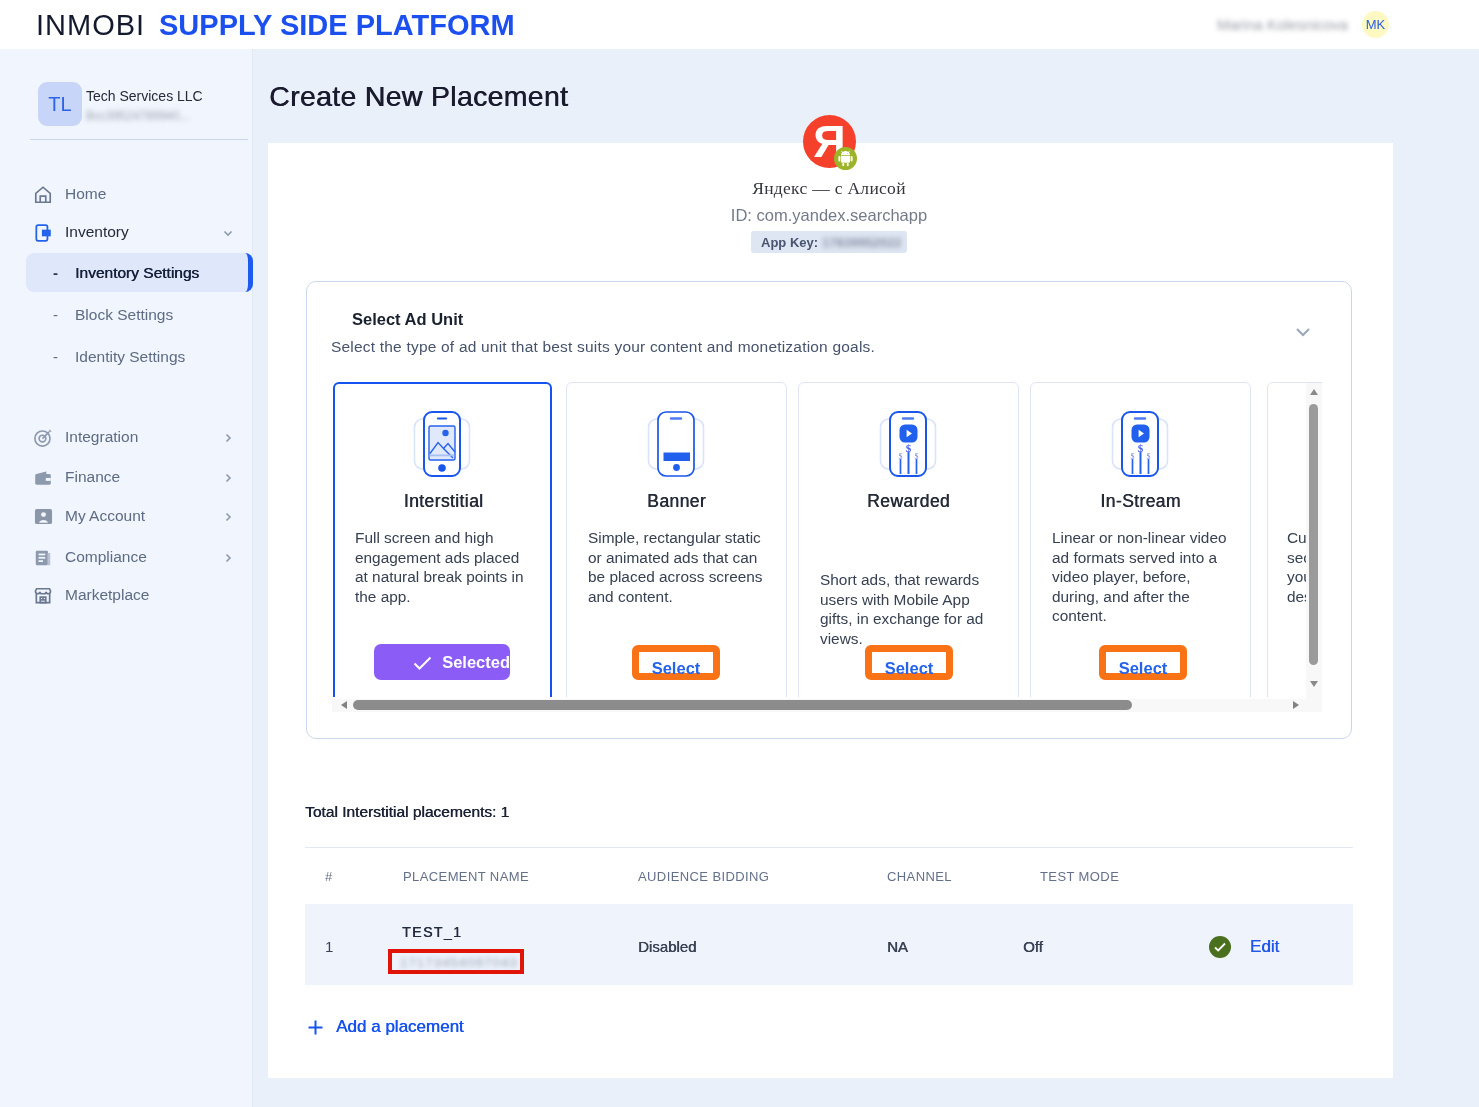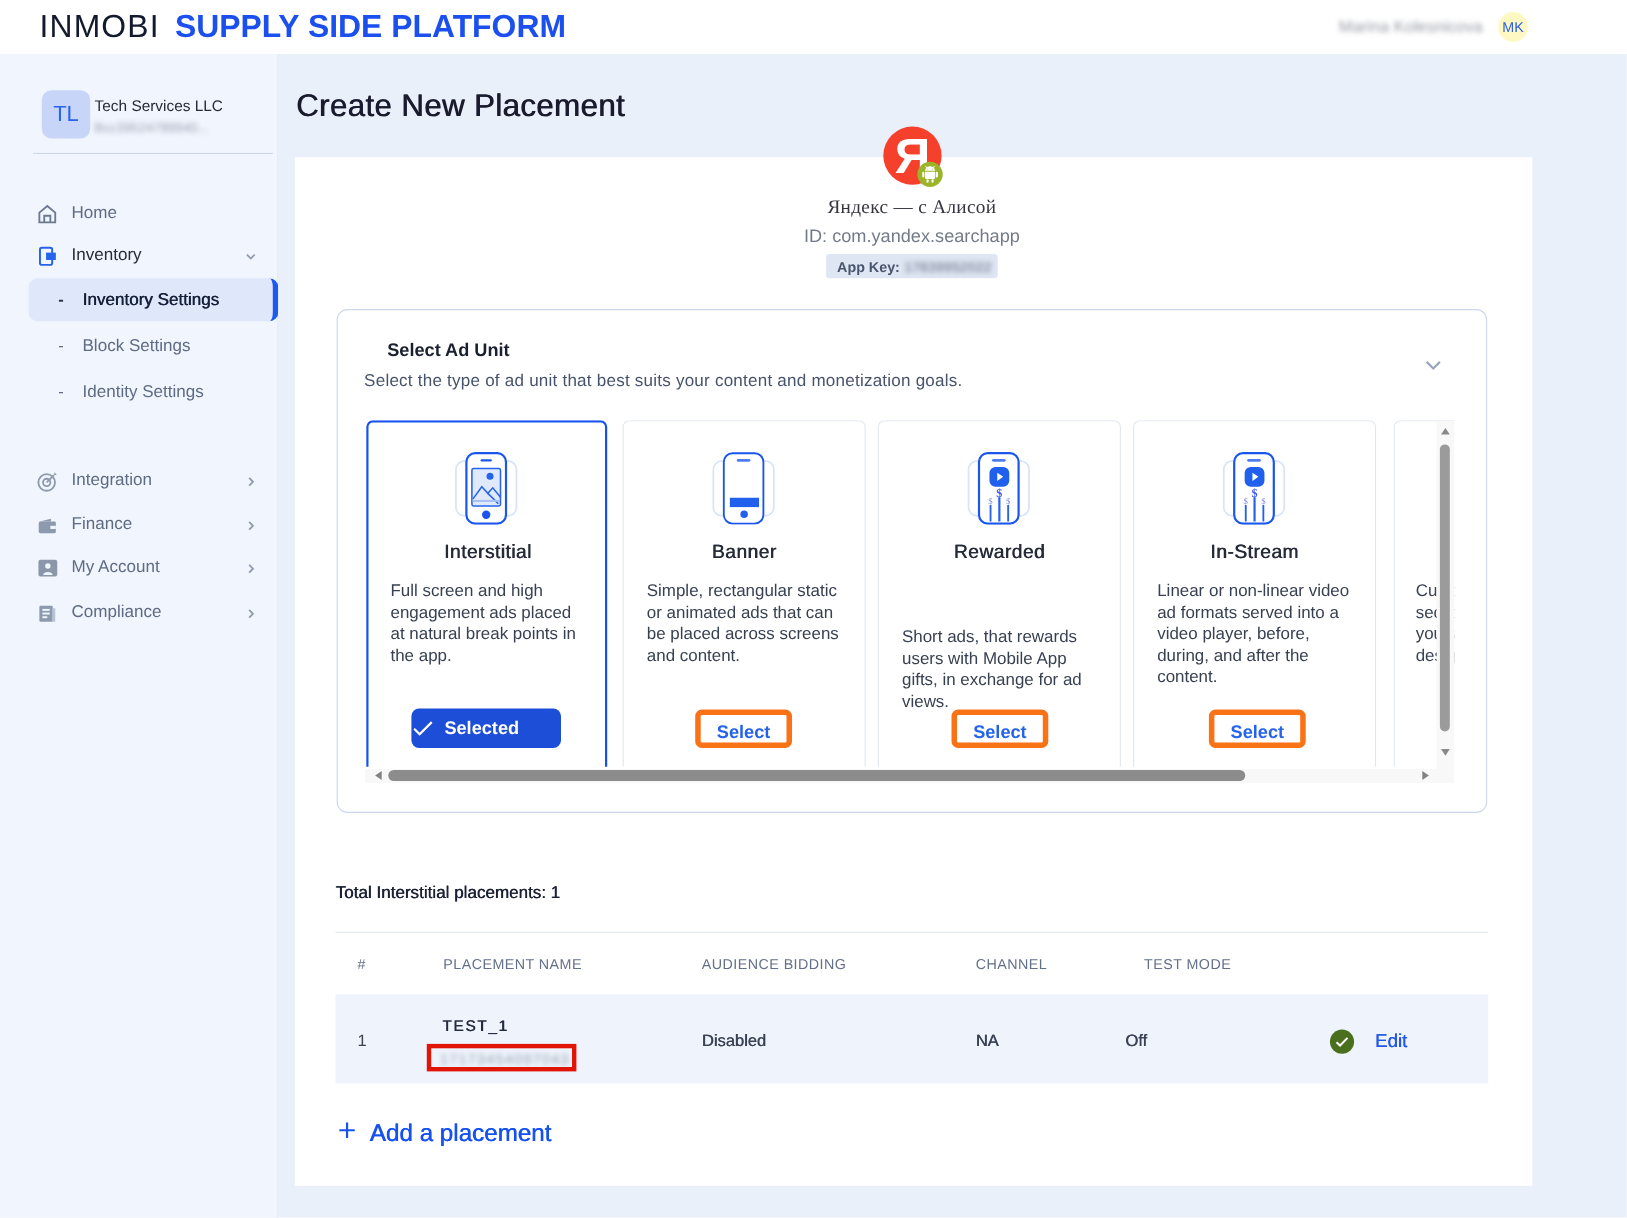--- a/index.html
+++ b/index.html
@@ -27,21 +27,21 @@
   .nav .chev { position:absolute; left:221px; top:13px; width:14px; height:14px; }
   .navsel { left:26px; width:227px; height:39px; background:#dfe8fb; border-radius:8px; border-right:5px solid #1d5bf0; }
   .sub { position:absolute; font-size:15.5px; color:#5d6b83; }
   .dash { position:absolute; left:53px; font-size:15px; color:#5d6b83; }
   
   #title { left:269px; top:80px; font-size:28.5px; font-weight:500; color:#1b1b2f; letter-spacing:0.3px; text-shadow:0.6px 0 0 #1b1b2f; }
   #panel { left:268px; top:143px; width:1125px; height:935px; background:#fff; }
   .tile { position:absolute; top:0; width:221px; height:400px; border:1px solid #e0e6f1; border-radius:6px; background:#fff; }
   .ttl { position:absolute; top:109px; width:221px; text-align:center; font-size:17.5px; font-weight:500; letter-spacing:0.4px; color:#252b37; text-shadow:0.5px 0 0 #252b37; }
   .tdesc { position:absolute; top:146px; width:185px; font-size:15.4px; line-height:19.5px; color:#374151; }
-  .selb { position:absolute; top:263px; width:88px; height:35px; border:5px solid #f97316; border-radius:6px; background:#fff; color:#2563eb; font-size:16.5px; font-weight:600; text-align:center; line-height:33px; }
+  .selb { position:absolute; top:263px; width:88px; height:35px; border:7px solid #f97316; border-radius:6px; background:#fff; color:#2563eb; font-size:16.5px; font-weight:600; text-align:center; line-height:33px; }
   .ticon { position:absolute; top:29px; }
   .thead { top:869px; font-size:13px; color:#64708a; letter-spacing:0.4px; }
 </style>
 </head>
 <body>
 <div id="stage">
   <div class="abs" id="pagebg"></div>
   <div class="abs" id="sidebar"></div>
   <div class="abs" id="panel"></div>
   <div class="abs" id="header">
@@ -119,20 +119,30 @@
         <rect x="5" y="5" width="6" height="1.6" fill="#f1f5fd"></rect>
         <rect x="5" y="8" width="6" height="1.6" fill="#f1f5fd"></rect>
         <rect x="5" y="11" width="4" height="1.6" fill="#f1f5fd"></rect>
         <rect x="13" y="4.5" width="2.5" height="11" fill="#b9c2d2"></rect>
       </svg>
     <div class="lb">Compliance</div>
     <svg class="chev" viewBox="0 0 14 14" fill="none" stroke="#8d99ad" stroke-width="1.6">
         <path d="M5.5 3.5 L9 7 L5.5 10.5"></path>
       </svg>
   </div>
+  <div class="abs nav" style="top:576px;">
+    <svg class="ic" viewBox="0 0 18 18" fill="none" stroke="#6b7892" stroke-width="1.5">
+        <path d="M3 7 V15 H15 V7"></path>
+        <path d="M2.2 4.5 L3.2 2.5 H14.8 L15.8 4.5 C15.8 6 14.6 7 13.6 7 C12.6 7 11.8 6.2 11.8 5.2 C11.8 6.2 11 7 10 7 H8 C7 7 6.2 6.2 6.2 5.2 C6.2 6.2 5.4 7 4.4 7 C3.4 7 2.2 6 2.2 4.5 Z"></path>
+        <rect x="6.5" y="10" width="5" height="5"></rect>
+        <path d="M6.5 12.5 H11.5"></path>
+        <path d="M9 10 V12.5"></path>
+      </svg>
+    <div class="lb">Marketplace</div>
+  </div>
 
   <div class="abs" id="title">Create New Placement</div>
 
   <div class="abs" style="left:803px;top:115px;width:53px;height:53px;border-radius:50%;background:#f5402c;z-index:5;"></div>
   <div class="abs" style="left:809px;top:116px;width:41px;height:50px;color:#fff;font-family:'Liberation Sans',sans-serif;font-weight:700;font-size:45px;text-align:center;z-index:6;">Я</div>
   <div class="abs" style="left:834px;top:147px;width:23px;height:23px;border-radius:50%;background:#9cb42a;z-index:7;"></div>
   <svg class="abs" style="left:836px;top:149px;z-index:8;" width="19" height="19" viewBox="0 0 19 19" fill="#fff">
       <path d="M6.1 3.5 L5.1 2.1 L5.7 1.7 L6.7 3.1 A4.6 4.6 0 0 1 12.3 3.1 L13.3 1.7 L13.9 2.1 L12.9 3.5 A4.4 4.4 0 0 1 14.1 6.3 L4.9 6.3 A4.4 4.4 0 0 1 6.1 3.5 Z"></path>
       <circle cx="7.3" cy="4.7" r="0.45" fill="#9cb42a"></circle>
       <circle cx="11.7" cy="4.7" r="0.45" fill="#9cb42a"></circle>
@@ -211,21 +221,21 @@
     </svg>
     <div class="ttl" style="left:1px;">Interstitial</div>
     <div class="ttl" style="left:234px;">Banner</div>
     <div class="ttl" style="left:466px;">Rewarded</div>
     <div class="ttl" style="left:698px;">In-Stream</div>
     <div class="tdesc" style="left:23px;">Full screen and high<br>engagement ads placed<br>at natural break points in<br>the app.</div>
     <div class="tdesc" style="left:256px;">Simple, rectangular static<br>or animated ads that can<br>be placed across screens<br>and content.</div>
     <div class="tdesc" style="left:488px;margin-top:42px;">Short ads, that rewards<br>users with Mobile App<br>gifts, in exchange for ad<br>views.</div>
     <div class="tdesc" style="left:720px;">Linear or non-linear video<br>ad formats served into a<br>video player, before,<br>during, and after the<br>content.</div>
     <div class="tdesc" style="left:955px;">Customized ad<br>sections to suit<br>your app look<br>design.</div>
-    <div class="abs" id="selbtn" style="left:42px;top:262px;width:136px;height:36px;background:#1d4ed8;border-radius:7px;color:#fff;font-size:16.5px;font-weight:600;text-align:left;line-height:36px;">
+    <div class="abs" id="selbtn" style="left:42px;top:262px;width:136px;height:36px;background:#8b5cf6;border-radius:7px;color:#fff;font-size:16.5px;font-weight:600;text-align:right;line-height:36px;">
       <svg style="vertical-align:-4px;margin-right:9px;" width="21" height="18" viewBox="0 0 21 18" fill="none" stroke="#fff" stroke-width="2">
           <path d="M2.5 9.5 L7.5 14.5 L18.5 3.5"></path>
         </svg>Selected</div>
     <div class="selb" style="left:300px;">Select</div>
     <div class="selb" style="left:533px;">Select</div>
     <div class="selb" style="left:767px;">Select</div>
   </div>
 
   <div class="abs" style="left:1306px;top:383px;width:16px;height:316px;background:#f8f8f8;z-index:4;"></div>
   <svg class="abs" style="left:1309px;top:388px;z-index:5;" width="10" height="8" viewBox="0 0 10 8">
@@ -260,14 +270,14 @@
   <div class="abs" style="left:887px;top:938px;font-size:15px;font-weight:500;color:#3a4254;text-shadow:0.4px 0 0 #3a4254;">NA</div>
   <div class="abs" style="left:1023px;top:938px;font-size:15px;font-weight:500;color:#3a4254;text-shadow:0.4px 0 0 #3a4254;">Off</div>
   <div class="abs" style="left:1209px;top:936px;width:22px;height:22px;border-radius:50%;background:#4a701d;"></div>
   <svg class="abs" style="left:1213px;top:941px;" width="14" height="12" viewBox="0 0 14 12" fill="none" stroke="#fff" stroke-width="1.8">
       <path d="M2 6.5 L5.2 9.5 L12 2.5"></path>
     </svg>
   <div class="abs" style="left:1250px;top:937px;font-size:17px;color:#2257e9;text-shadow:0.3px 0 0 #2257e9;">Edit</div>
   <svg class="abs" style="left:307px;top:1019px;" width="17" height="17" viewBox="0 0 17 17" fill="none" stroke="#1652f0" stroke-width="2">
       <path d="M8.5 1.5 V15.5 M1.5 8.5 H15.5"></path>
     </svg>
-  <div class="abs" style="left:336px;top:1017px;font-size:22px;font-weight:500;color:#1652f0;text-shadow:0.5px 0 0 #1652f0;">Add a placement</div>
+  <div class="abs" style="left:336px;top:1017px;font-size:17px;font-weight:500;color:#1652f0;text-shadow:0.5px 0 0 #1652f0;">Add a placement</div>
 </div>
 
 </body></html>

